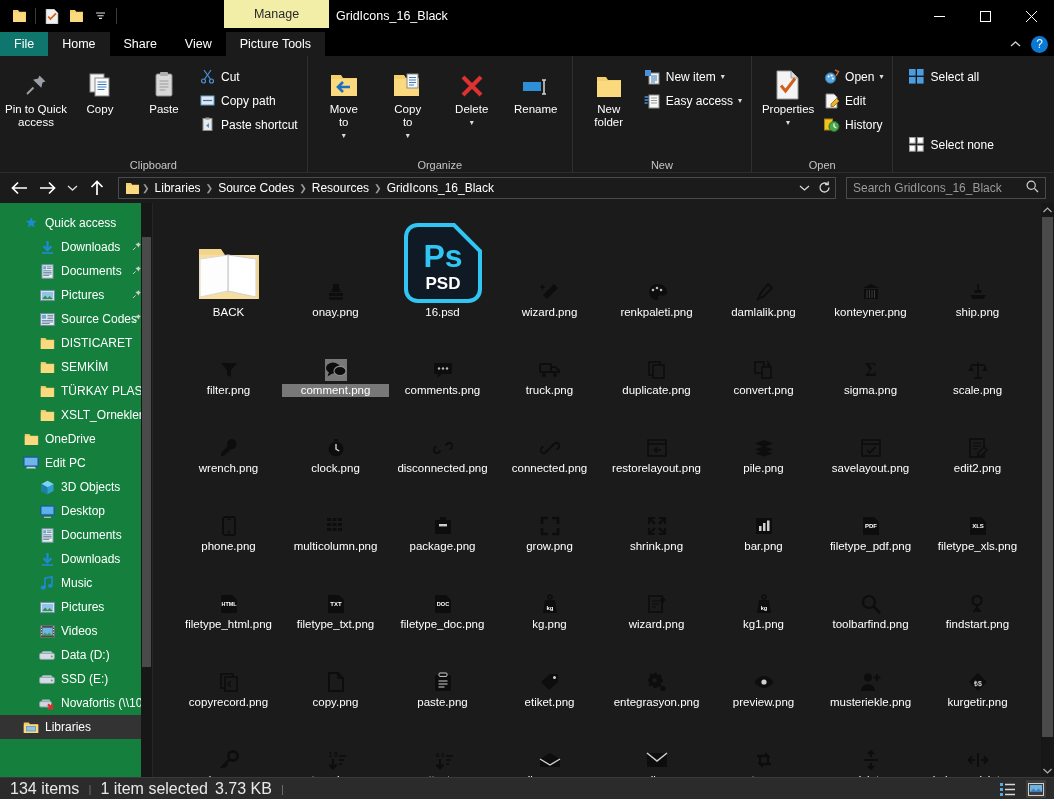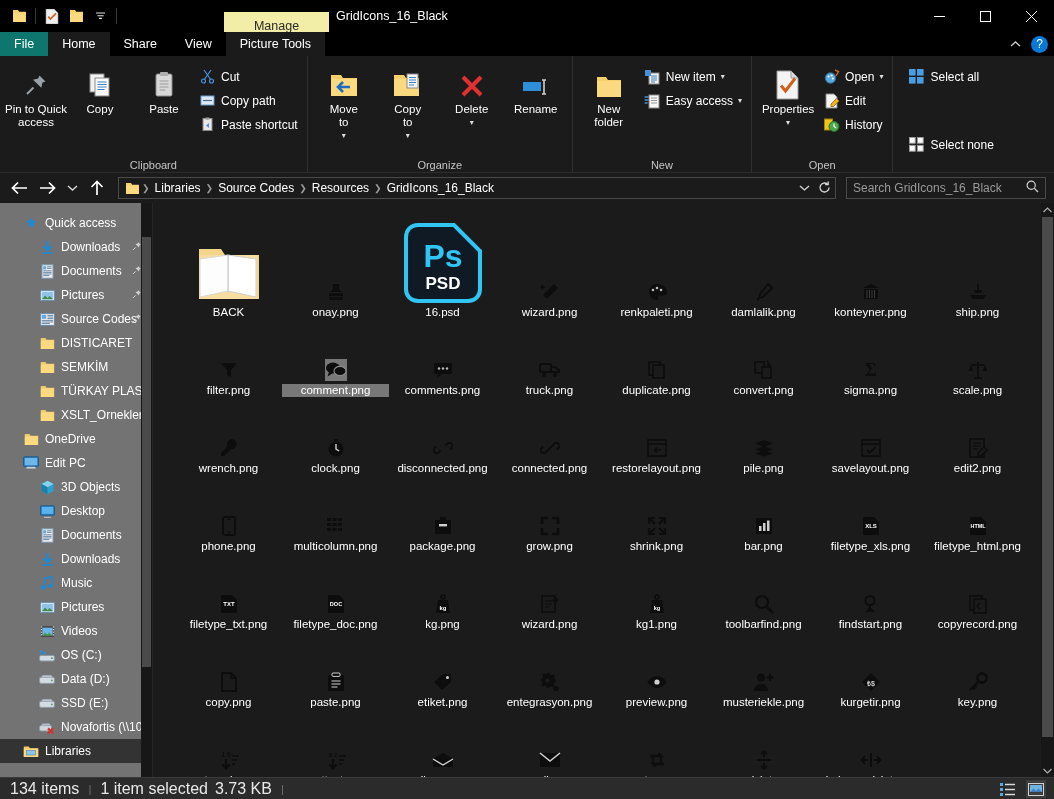--- a/index.html
+++ b/index.html
@@ -24,21 +24,21 @@
     display: flex; align-items: center;
     position: relative; flex: none;
   }
   .qat { display: flex; align-items: center; gap: 2px; padding-left: 8px; }
   .qat-btn {
     width: 22px; height: 22px;
     display: flex; align-items: center; justify-content: center;
   }
   .qat-sep { width: 1px; height: 16px; background: #3a3a3a; margin: 0 3px; }
   .manage-tab {
-    position: absolute; left: 224px; top: 12px;
+    position: absolute; left: 224px; top: 0;
     width: 105px; height: 28px;
     background: #f2eda7; color: #2a2a2a;
     font-size: 12.5px; display: flex;
     align-items: center; justify-content: center;
   }
   .win-title {
     position: absolute; left: 336px; top: 0; height: 32px;
     display: flex; align-items: center;
     color: #ffffff; font-size: 12.5px;
   }
@@ -142,21 +142,21 @@
   .searchbox .ph { flex: 1; color: #9a9a9a; font-size: 12px; }
 
   
   .main {
     flex: 1; display: flex; min-height: 0;
     background: #1b1b1b; position: relative;
   }
 
   
   .sidebar {
-    width: 152px; background: #737373;
+    width: 152px; background: #15803d;
     position: relative; overflow: hidden; flex: none;
     padding-top: 8px;
   }
   .navitem {
     height: 24px; display: flex; align-items: center;
     color: #ffffff; font-size: 12px; white-space: nowrap;
     position: relative; padding-right: 4px;
   }
   .navitem.sel { background: #333333; }
   .navitem .ni-ic {
@@ -848,34 +848,20 @@
                   <rect x="12.8" y="4" width="1.2" height="1.2"></rect>
                   <rect x="12.8" y="6.6" width="1.2" height="1.2"></rect>
                   <rect x="12.8" y="9.2" width="1.2" height="1.2"></rect>
                 </g>
               </svg>
             </span>
             <span>Videos</span>
           </div>
           <div class="navitem lvl1">
             <span class="ni-ic">
-              <svg width="16" height="13" viewBox="0 0 16 13">
-                <rect x="0.6" y="6.4" width="14.8" height="5.6" rx="1.4" fill="#d4dde4" stroke="#8a9aa6"></rect>
-                <circle cx="12.8" cy="9.2" r="0.9" fill="#4a9b4f"></circle>
-                <g fill="#2f8fd6">
-                  <rect x="1" y="1" width="2.6" height="2.4"></rect>
-                  <rect x="4.4" y="2.8" width="2.6" height="2.4"></rect>
-                  <rect x="1" y="4" width="2" height="1.8"></rect>
-                </g>
-              </svg>
-            </span>
-            <span>OS (C:)</span>
-          </div>
-          <div class="navitem lvl1">
-            <span class="ni-ic">
               <svg width="16" height="11" viewBox="0 0 16 11">
                 <rect x="0.6" y="3.2" width="14.8" height="6.2" rx="1.4" fill="#d4dde4" stroke="#8a9aa6"></rect>
                 <path d="M2.4 3.2l1.4-2h8.4l1.4 2z" fill="#b8c4cd"></path>
                 <circle cx="12.8" cy="6.3" r="0.9" fill="#4a9b4f"></circle>
               </svg>
             </span>
             <span>Data (D:)</span>
           </div>
           <div class="navitem lvl1">
             <span class="ni-ic">
@@ -1277,20 +1263,31 @@
                   <rect x="2" y="2" width="16" height="16" fill="#0d0d0d"></rect>
                   <g fill="#cfcfcf">
                     <rect x="5" y="10" width="2.5" height="5"></rect>
                     <rect x="9" y="7" width="2.5" height="8"></rect>
                     <rect x="13" y="4.5" width="2.5" height="10.5"></rect>
                   </g>
                 </svg>
               </span>
             </div>
             <div class="name">bar.png</div>
+          </div>
+          <div class="tile">
+            <div class="thumb">
+              <span class="gi thumb-inner">
+                <svg width="18" height="20" viewBox="0 0 18 20">
+                  <path d="M1 1h11l5 5v13H1z" fill="#0d0d0d"></path>
+                  <text x="9" y="12" font-family="Liberation Sans, sans-serif" font-size="6" font-weight="bold" fill="#fff" text-anchor="middle">PDF</text>
+                </svg>
+              </span>
+            </div>
+            <div class="name">filetype_pdf.png</div>
           </div>
           <div class="tile">
             <div class="thumb">
               <span class="gi thumb-inner">
                 <svg width="18" height="20" viewBox="0 0 18 20">
                   <path d="M1 1h11l5 5v13H1z" fill="#0d0d0d"></path>
                   <text x="9" y="12" font-family="Liberation Sans, sans-serif" font-size="6" font-weight="bold" fill="#fff" text-anchor="middle">XLS</text>
                 </svg>
               </span>
             </div>

